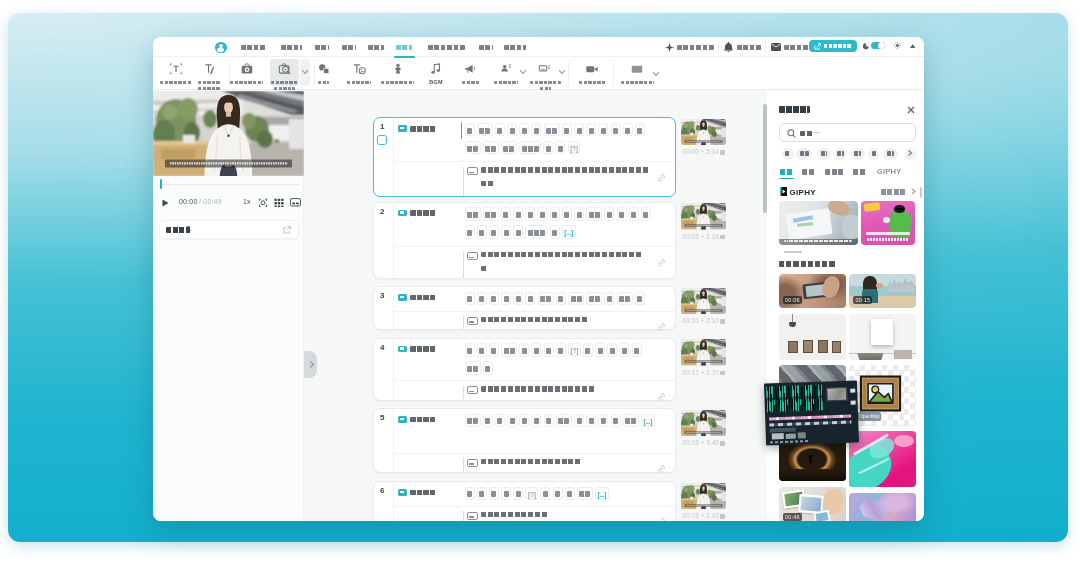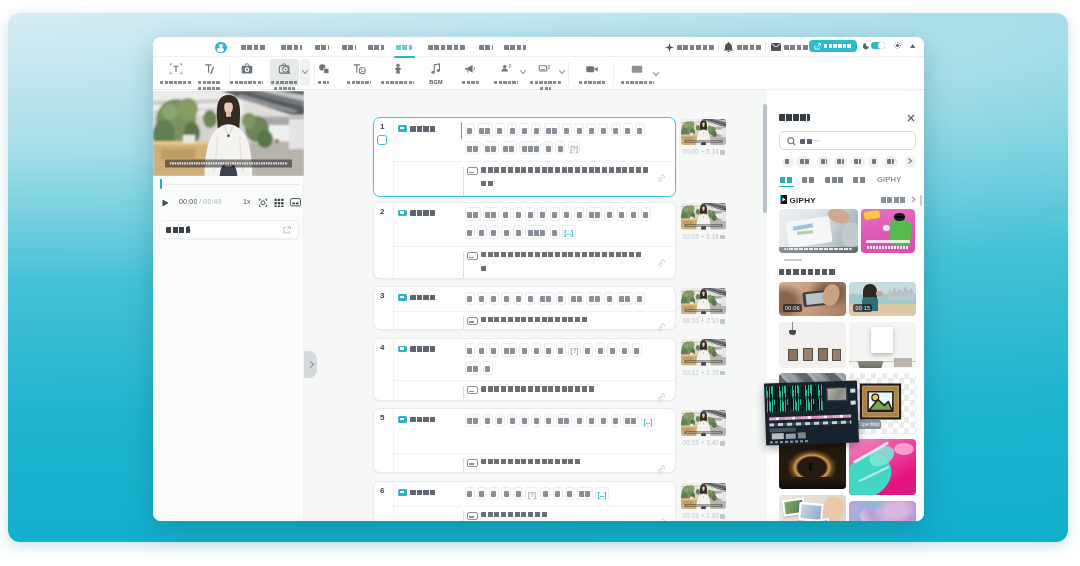--- a/index.html
+++ b/index.html
@@ -73,21 +73,21 @@
   .gph{position:absolute;border-radius:4px;overflow:hidden;}
   .cell{position:absolute;border-radius:4px;overflow:hidden;}
   .badge{position:absolute;left:4px;bottom:4px;padding:1px 2px;font-size:5.5px;color:#eee;background:rgba(30,30,34,.72);border-radius:2px;letter-spacing:.2px;}
 
   #dragimg{position:absolute;left:765px;top:382px;width:93px;height:62px;transform:rotate(-2deg);
     box-shadow:0 3px 10px rgba(0,0,0,.35);border-radius:1px;}
   
   #content{position:absolute;left:0;top:53px;width:771px;height:431px;}
   #lpanel{position:absolute;left:0;top:0;width:151px;height:431px;background:#fbfcfc;border-right:1px solid #eef0f1;}
   #cpanel{position:absolute;left:151px;top:0;width:463px;height:431px;background:#f6f7f7;}
-  #rpanel{position:absolute;left:614px;top:12px;width:157px;height:431px;background:#fff;}
+  #rpanel{position:absolute;left:614px;top:4px;width:157px;height:431px;background:#fff;}
   #handle{position:absolute;left:151px;top:261px;width:13px;height:27px;background:#d7dadc;border-radius:0 8px 8px 0;}
   #handle:after{content:"";position:absolute;left:4px;top:10.5px;width:4px;height:4px;border-right:1.3px solid #878f96;border-top:1.3px solid #878f96;transform:rotate(45deg);}
   #pv{position:absolute;left:0;top:1px;}
   #timeline{position:absolute;left:5px;top:94px;width:141px;height:1px;background:#e7e9eb;}
   #playhead{position:absolute;left:1.5px;top:-5px;width:2.5px;height:10px;background:#1fb0c6;border-radius:1px;}
   #ctrl{position:absolute;left:0;top:107px;width:151px;height:11px;}
   #clip1{position:absolute;left:5.5px;top:129.5px;width:140.5px;height:19px;background:#fff;border:1px solid #eef0f1;border-radius:5px;box-shadow:0 1px 2px rgba(0,0,0,.05);}
 </style>
 </head>
 <body>

